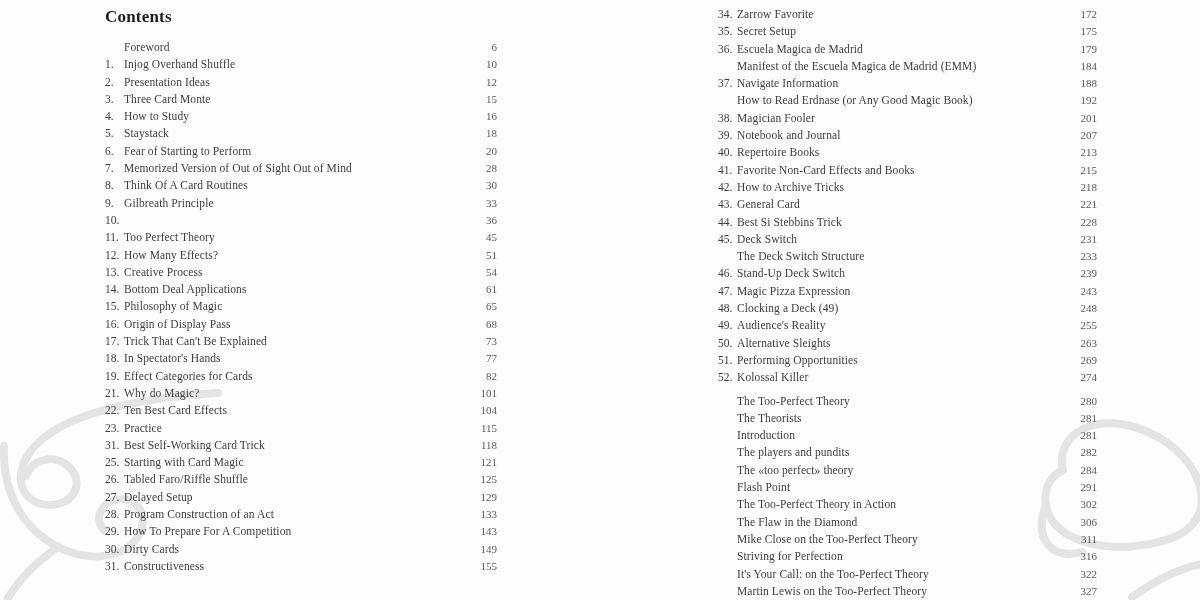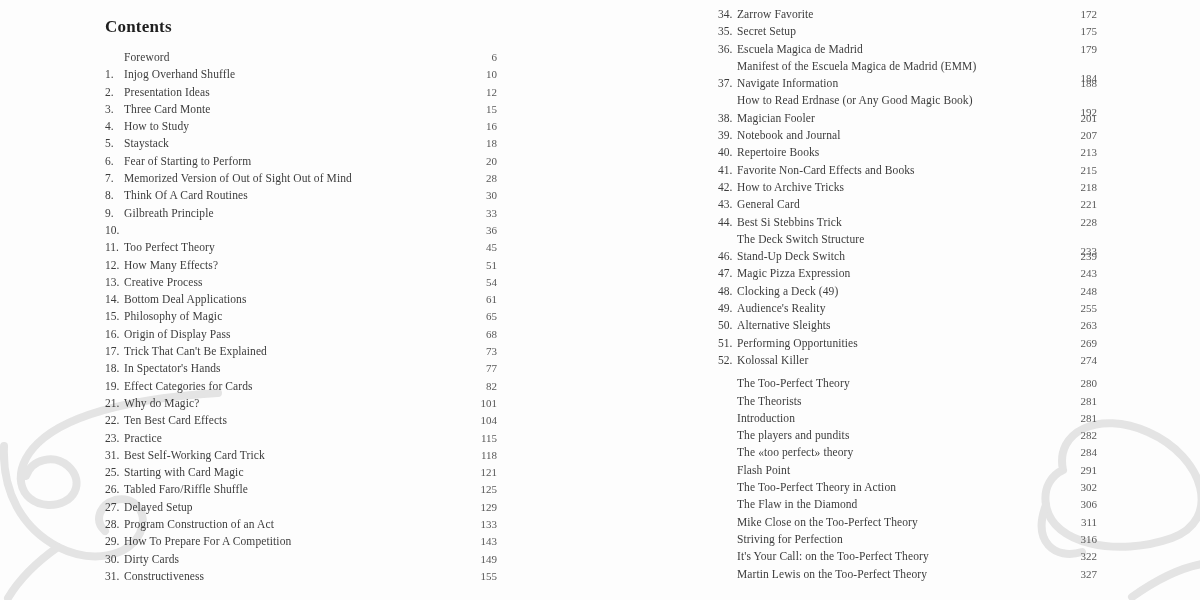--- a/index.html
+++ b/index.html
@@ -7,33 +7,33 @@
     width: 1200px; height: 600px;
     position: relative; overflow: hidden;
     background: #fdfdfd;
     font-family: "Liberation Serif", "DejaVu Serif", serif;
   }
   .watermark-layer {
     position: absolute; left: 0; top: 0; width: 1200px; height: 600px;
     z-index: 0; pointer-events: none;
   }
   .col { position: absolute; z-index: 1; }
-  .col-left  { left: 105px; top: 16px;  width: 392px; }
+  .col-left  { left: 105px; top: 6px;  width: 392px; }
   .col-right { left: 718px; top: 8px;  width: 379px; }
   .contents-title {
     font-size: 17px; font-weight: bold; color: #1f1f1f;
     margin: 0 0 13px 0; letter-spacing: 0.2px; line-height: 22px;
   }
   .row {
     display: flex; align-items: baseline;
     height: 17.3px; font-size: 11.5px; color: #3d3d3d;
     white-space: nowrap; overflow: visible;
   }
   .row .num   { width: 19px; flex: 0 0 19px; }
-  .row.sub    { padding-left: 19px; flex-direction: column; }
+  .row.sub    { padding-left: 19px; }
   .row .title { letter-spacing: 0.1px; }
   .row .page  { margin-left: auto; color: #585858; font-size: 11px; }
   .part2 { margin-top: 6px; }
 </style>
 </head>
 <body>
 
 <svg class="watermark-layer" viewBox="0 0 1200 600" fill="none" stroke="#d7d7d7" stroke-width="8" stroke-linecap="round" opacity="0.65">
   <g>
     <path d="M 218 393 C 150 397, 72 410, 38 443 C 10 470, 18 503, 48 505 C 74 506, 86 482, 68 466 C 54 454, 32 459, 26 476"></path>
@@ -265,20 +265,25 @@
       <div class="row">
         <span class="num">43.</span>
         <span class="title">General Card</span>
         <span class="page">221</span>
       </div>
       <div class="row">
         <span class="num">44.</span>
         <span class="title">Best Si Stebbins Trick</span>
         <span class="page">228</span>
       </div>
+      <div class="row">
+        <span class="num">45.</span>
+        <span class="title">Deck Switch</span>
+        <span class="page">231</span>
+      </div>
       <div class="row sub">
         <span class="title">The Deck Switch Structure</span>
         <span class="page">233</span>
       </div>
       <div class="row">
         <span class="num">46.</span>
         <span class="title">Stand-Up Deck Switch</span>
         <span class="page">239</span>
       </div>
       <div class="row">

